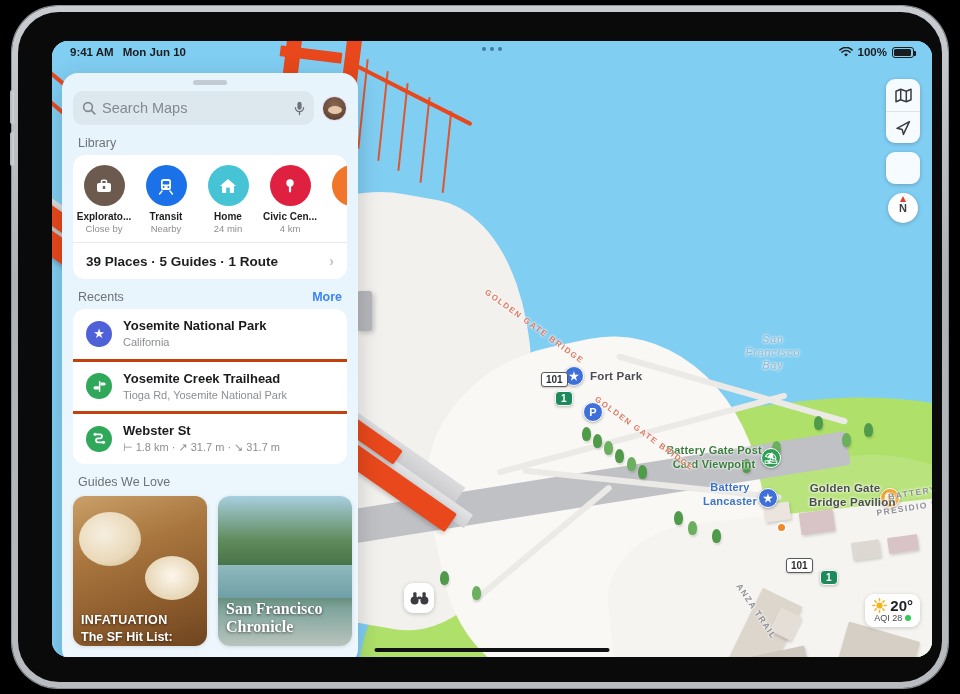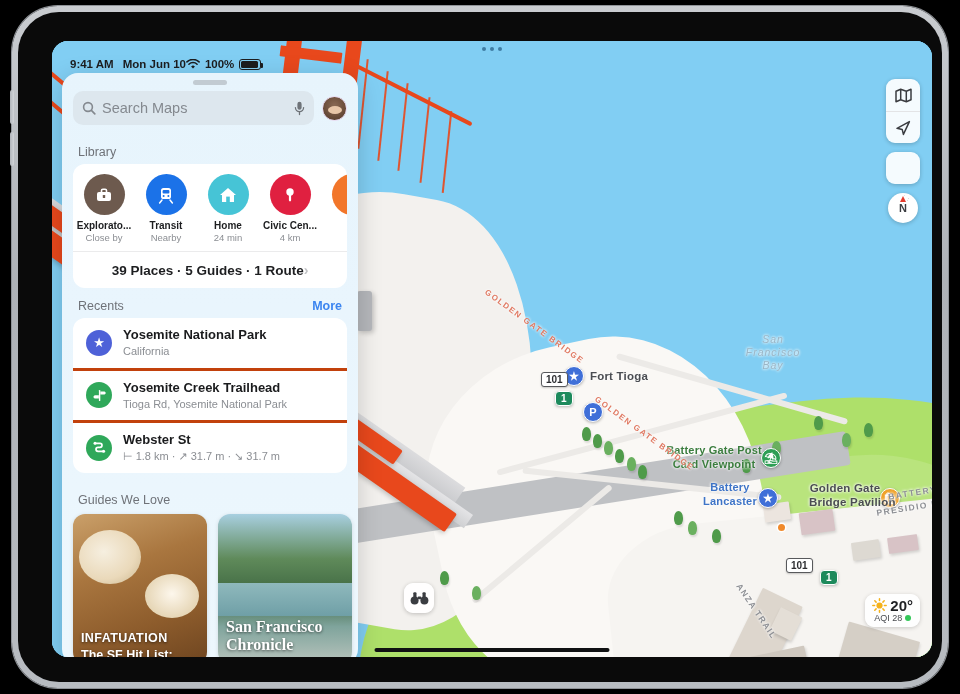--- a/index.html
+++ b/index.html
@@ -148,22 +148,22 @@
     padding:1px 4px; box-shadow:0 1px 2px rgba(0,0,0,.2);
   }
   .shield-green {
     position:absolute; background:#1d8a5c; border:1.3px solid #fff;
     border-radius:4px; font-size:10px; font-weight:700; color:#fff;
     padding:1px 5px; box-shadow:0 1px 3px rgba(0,0,0,.25);
   }
 
   
   .statusbar {
-    position:absolute; left:0; top:12px; width:100%; height:22px;
-    display:flex; align-items:center; 
+    position:absolute; left:0; top:0; width:100%; height:22px;
+    display:flex; align-items:center; justify-content:space-between;
     padding:0 18px; font-size:11.5px; font-weight:700; color:#1b1c1e;
     z-index: 60;
   }
   .sb-left { display:flex; gap:9px; align-items:center; }
   .sb-right { display:flex; gap:5px; align-items:center; }
   .wifi-ico { display:inline-block; }
   .batt {
     width:22px; height:11px; border:1.2px solid #1b1c1e; border-radius:3px;
     position:relative; display:inline-block;
   }
@@ -198,40 +198,40 @@
   .avatar {
     width:25px; height:25px; border-radius:50%;
     background: radial-gradient(circle at 50% 38%, #8a6a55 0%, #6d4f3c 55%, #4e382a 100%);
     border:1.5px solid #e8d9ef; position:relative; flex:none;
   }
   .avatar::before {
     content:''; position:absolute; left:5px; top:9px; width:14px; height:8px;
     background:#e8c6a8; border-radius:50%;
   }
 
-  .sec-title { font-size:12.5px; color:#6f7278; padding: 20px 16px 5px; font-weight:400; }
+  .sec-title { font-size:12.5px; color:#6f7278; padding: 11px 16px 5px; font-weight:400; }
   .sec-head { display:flex; align-items:baseline; justify-content:space-between; padding: 11px 16px 5px; }
   .sec-head .t { font-size:12.5px; color:#6f7278; }
   .sec-head .more { font-size:12.5px; color:#3c85f0; font-weight:600; }
 
   .card { background:#fff; border-radius:12px; margin: 0 11px; overflow:hidden; }
 
   .lib-row { display:flex; padding: 10px 0 8px; overflow:hidden; }
   .lib-item { width:62px; flex:none; text-align:center; }
   .lib-circle {
     width:41px; height:41px; border-radius:50%; margin: 0 auto 5px;
     display:flex; align-items:center; justify-content:center;
   }
   .lib-name { font-size:10px; font-weight:700; color:#1d1e20; white-space:nowrap;
               overflow:hidden; text-overflow:clip; }
   .lib-sub { font-size:9.5px; color:#8b8e93; margin-top:1px; white-space:nowrap; }
 
   .lib-footer {
     border-top:1px solid #ebebec; padding: 10px 13px; display:flex;
-    align-items:center; justify-content:center;
+    align-items:center; justify-content:space-between;
   }
   .lib-footer .txt { font-size:13.5px; font-weight:600; color:#1d1e20; }
   .chev { color:#c2c3c6; font-size:14px; font-weight:700; }
 
   .rec-item { display:flex; align-items:center; gap:11px; padding: 9px 13px; }
   .rec-item + .rec-item { border-top:3px solid #c2410c; margin-left:0; }
   .rec-ico {
     width:26px; height:26px; border-radius:50%; flex:none;
     display:flex; align-items:center; justify-content:center; color:#fff; font-size:13px;
   }
@@ -409,21 +409,21 @@
         <div class="bldg" style="left:722px; top:570px; width:24px; height:26px; transform:rotate(26deg); background:#e4ded6;"></div>
         <div class="bldg" style="left:700px; top:610px; width:58px; height:52px; transform:rotate(-12deg); background:#cfc8bf;"></div>
         <div class="bldg" style="left:790px; top:590px; width:74px; height:40px; transform:rotate(16deg); background:#d5cfc6;"></div>
         <div class="pin-dot" style="left:726px; top:483px;"></div>
 
         <div class="map-label water" style="left:686px; top:292px; width:70px;">San
 Francisco
 Bay</div>
 
         <div class="poi-pin pin-blue" style="left:512px; top:325px;">★</div>
-        <div class="map-label poi" style="left:538px; top:328px;">Fort Tioga</div>
+        <div class="map-label poi" style="left:538px; top:328px;">Fort Park</div>
 
         <div class="poi-pin pin-blue" style="left:531px; top:361px;">P</div>
 
         <div class="poi-pin pin-green" style="left:709px; top:407px;">⛱</div>
         <div class="map-label park" style="left:614px; top:403px; width:96px;">Battery Gate Post
 Card Viewpoint</div>
 
         <div class="poi-pin pin-blue" style="left:706px; top:447px;">★</div>
         <div class="map-label blue" style="left:650px; top:440px; width:56px;">Battery
 Lancaster</div>

